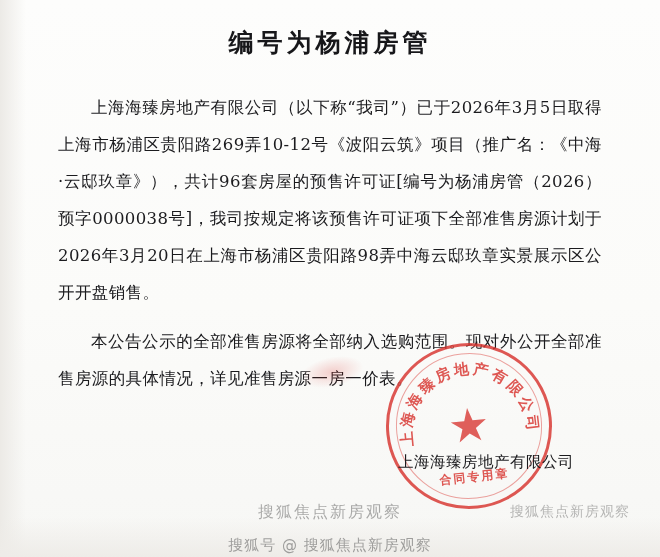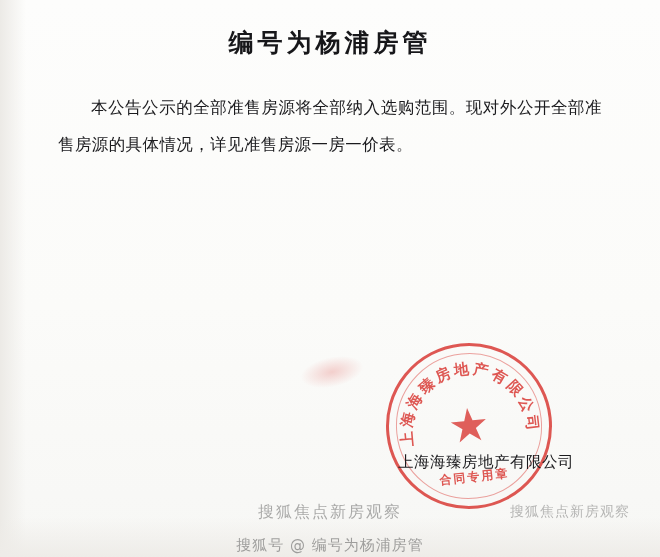--- a/index.html
+++ b/index.html
@@ -190,20 +190,21 @@
 <body>
 
 <div class="page">
 
   <div class="paper-shade-left"></div>
   <div class="paper-shade-bottom"></div>
 
   <h1 class="doc-title">编号为杨浦房管</h1>
 
   <div class="body-text">
+    <p class="para">上海海臻房地产有限公司（以下称“我司”）已于2026年3月5日取得上海市杨浦区贵阳路269弄10-12号《波阳云筑》项目（推广名：《中海·云邸玖章》），共计96套房屋的预售许可证[编号为杨浦房管（2026）预字0000038号]，我司按规定将该预售许可证项下全部准售房源计划于2026年3月20日在上海市杨浦区贵阳路98弄中海云邸玖章实景展示区公开开盘销售。</p>
     <p class="para">本公告公示的全部准售房源将全部纳入选购范围。现对外公开全部准售房源的具体情况，详见准售房源一房一价表。</p>
   </div>
 
   <div class="seal-smudge"></div>
 
   <div class="seal">
     <div class="seal-inner"></div>
     <svg class="seal-arc-text" viewBox="0 0 160 160">
       <defs>
         <path id="sealArc" d="M 22,86 A 58,58 0 0 1 138,86"></path>
@@ -213,15 +214,15 @@
       </text>
     </svg>
     <div class="seal-star">★</div>
     <div class="seal-bottom-text">合同专用章</div>
   </div>
 
   <div class="sign-block">上海海臻房地产有限公司</div>
 
   <div class="wm-right">搜狐焦点新房观察</div>
   <div class="wm-center">搜狐焦点新房观察</div>
-  <div class="wm-bottom-bar">搜狐号 @ 编号为杨浦房管</div>
+  <div class="wm-bottom-bar">搜狐号 @ 搜狐焦点新房观察</div>
 
 </div>
 
 </body></html>

